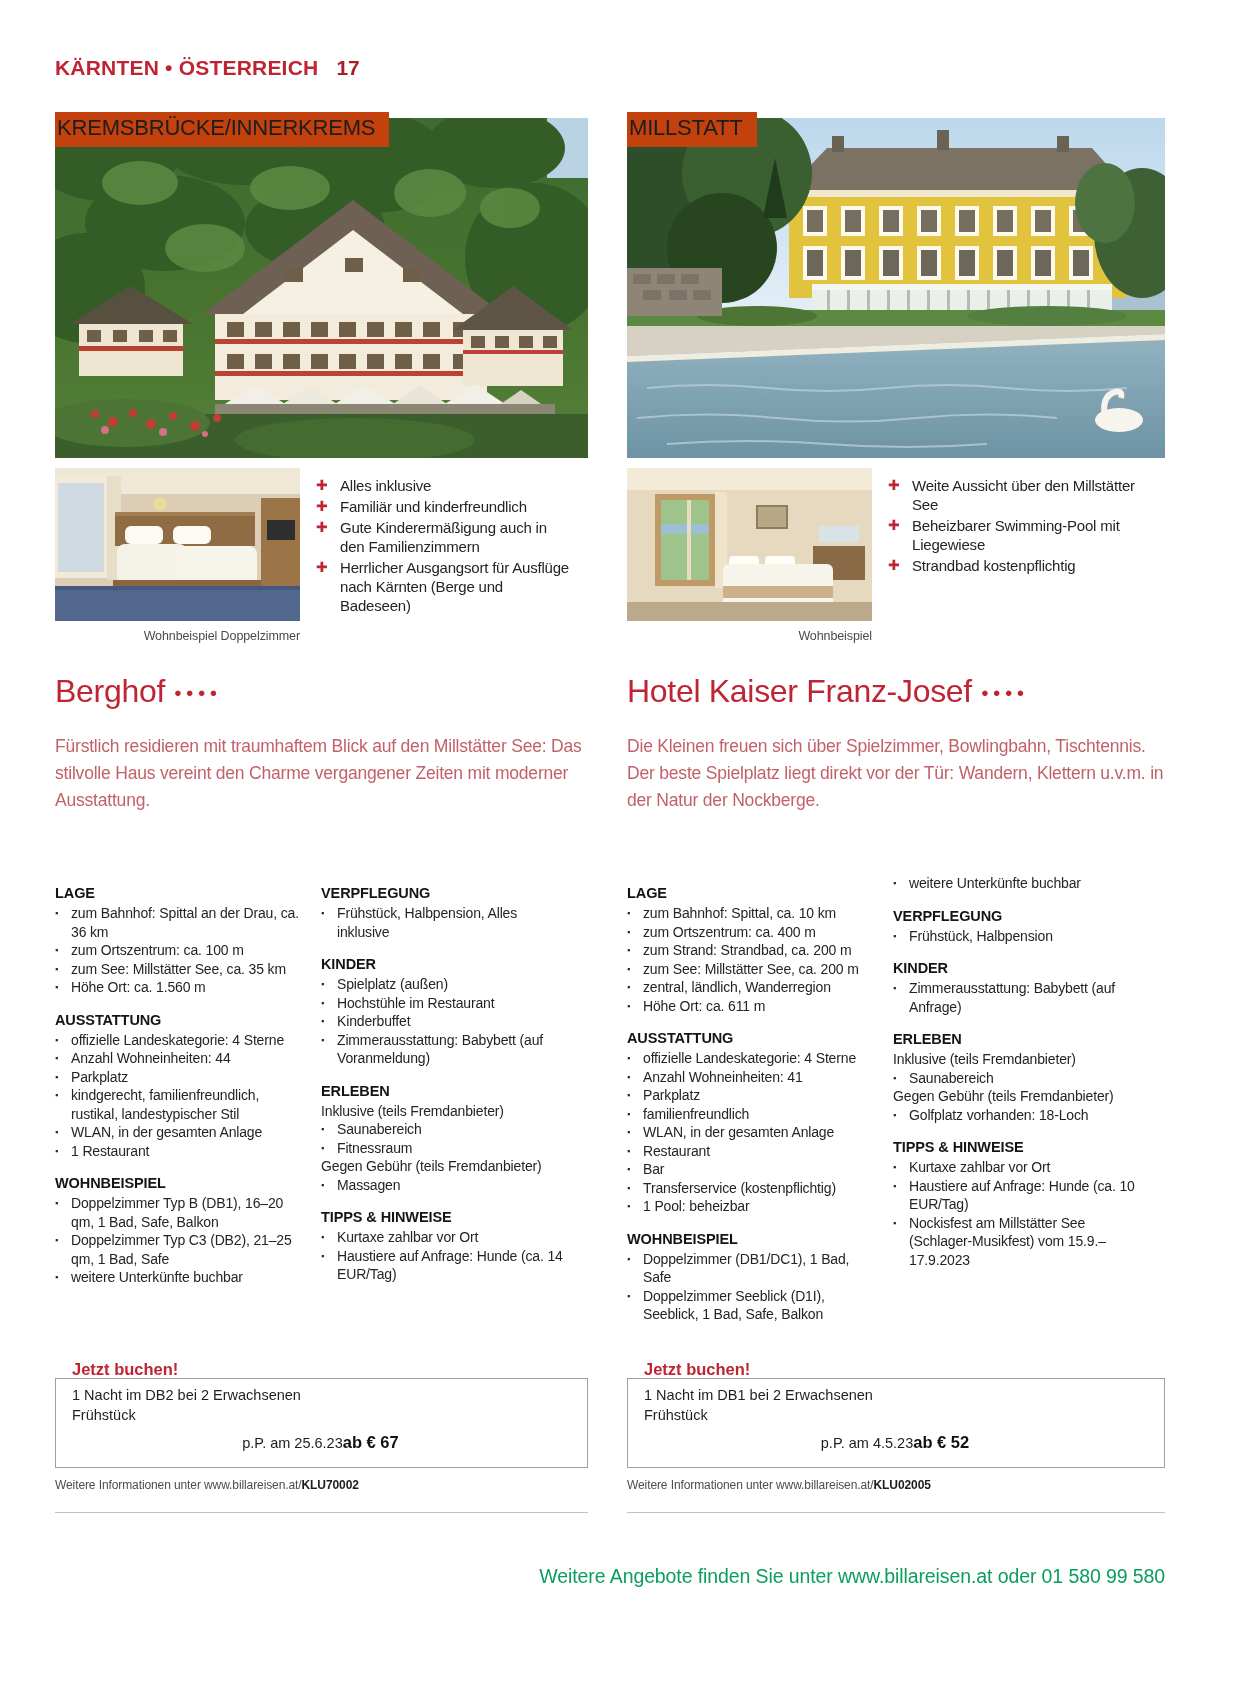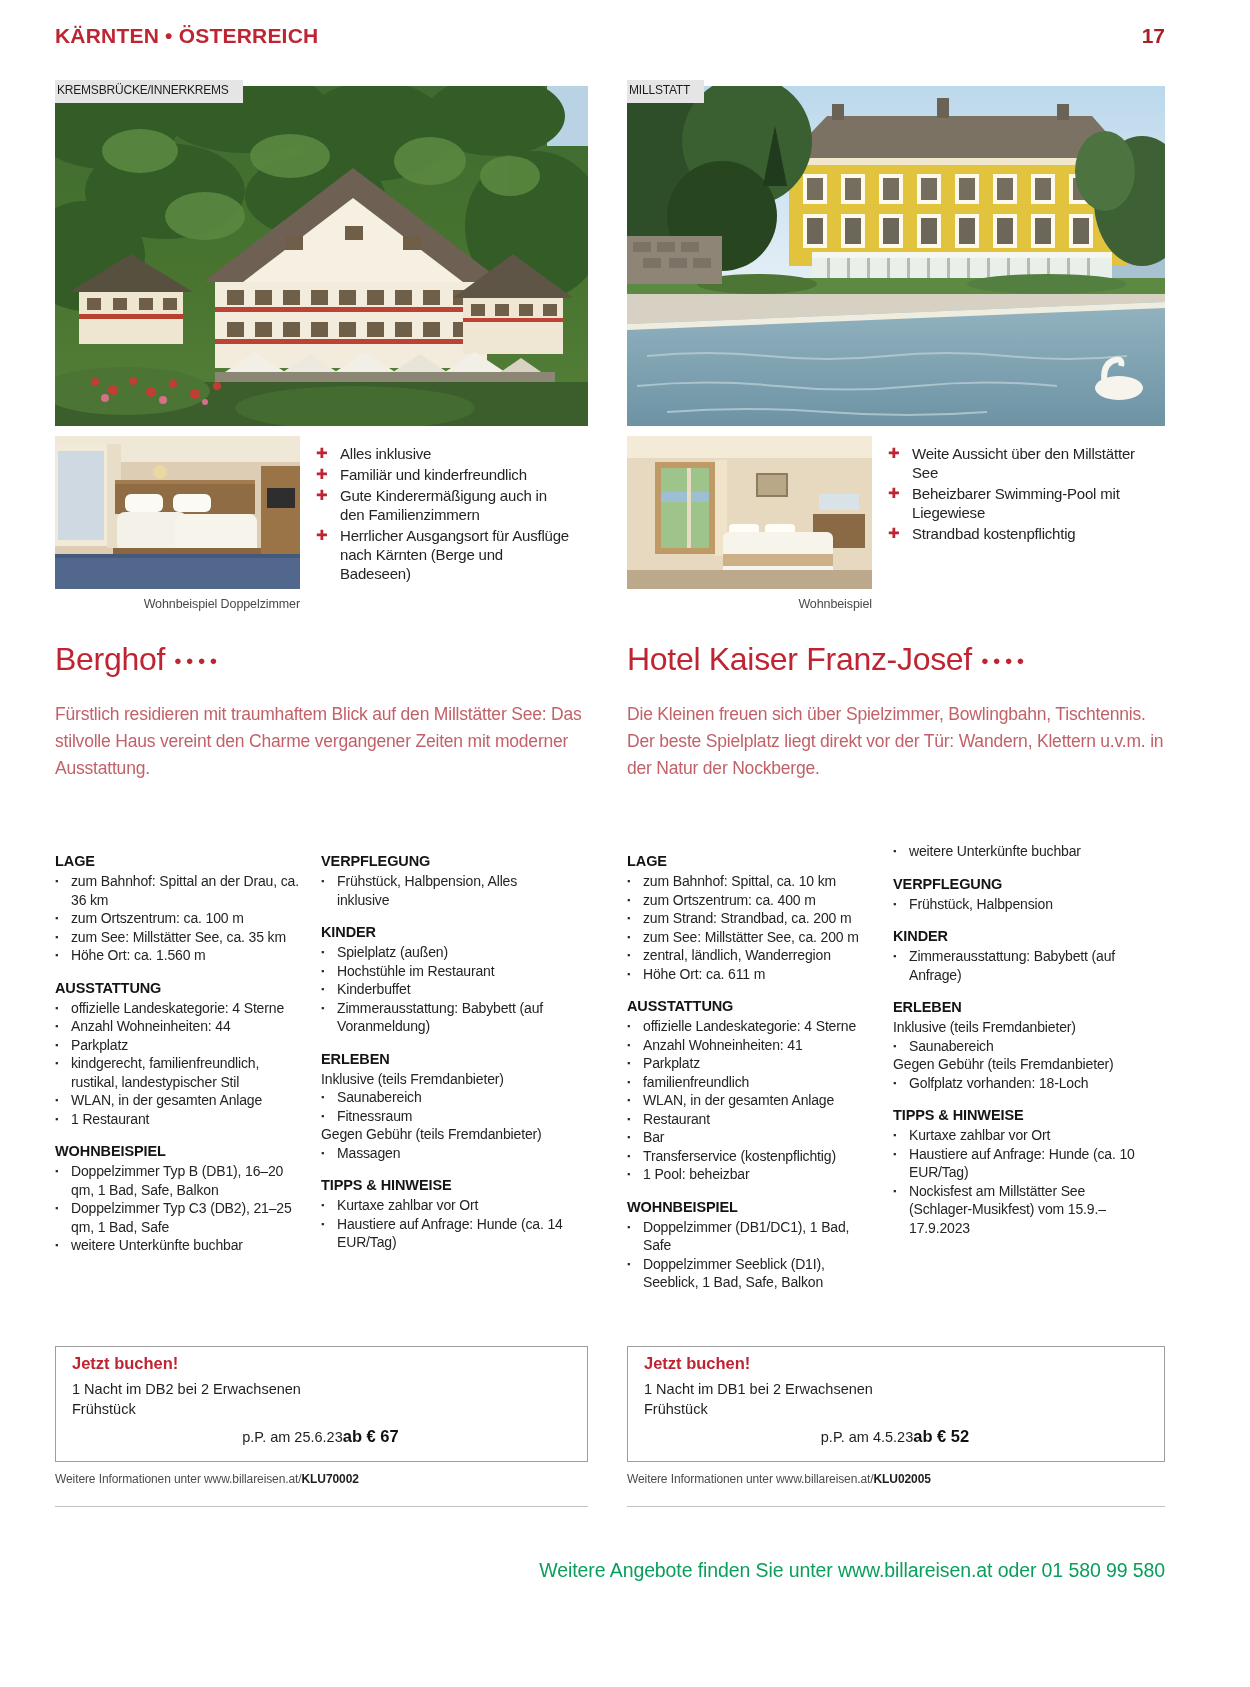--- a/index.html
+++ b/index.html
@@ -12,31 +12,31 @@
   *{box-sizing:border-box;}
   body{margin:0;background:#ffffff;}
   .page{
     position:relative;width:1250px;height:1687px;margin:0 auto;background:#fff;
     font-family:"Liberation Sans","DejaVu Sans",sans-serif;color:var(--ink);overflow:hidden;
   }
   .content{position:absolute;left:55px;top:0;width:1110px;}
   .cols2{display:grid;grid-template-columns:533px 538px;column-gap:39px;}
 
   
-  .header{padding-top:24px;display:flex;justify-content:space-between;align-items:baseline;gap:18px;}
+  .header{padding-top:56px;display:flex;justify-content:flex-start;align-items:baseline;gap:18px;}
   .region-title{color:var(--red);font-weight:bold;font-size:21px;letter-spacing:.2px;}
   .page-number{color:var(--red-dark);font-weight:bold;font-size:21px;}
 
   
   .row-hero{margin-top:38px;}
   .hero{position:relative;height:340px;}
   .hero svg{display:block;}
   .loc-label{
-    position:absolute;top:-6px;left:0;background:#e5e5e5;color:#1d1d1d;
-    font-size:12px;letter-spacing:-.2px;padding:3px 14px 6px 2px;white-space:nowrap;
+    position:absolute;top:-6px;left:0;background:#c2410c;color:#1d1d1d;
+    font-size:22px;letter-spacing:-.2px;padding:3px 14px 6px 2px;white-space:nowrap;
   }
 
   
   .row-thumbs{margin-top:10px;height:171px;}
   .half-thumbs{display:flex;gap:16px;align-items:flex-start;}
   .thumbwrap{width:245px;flex:none;}
   .thumb-cap{width:245px;text-align:right;font-size:12.5px;color:#4a4a4a;margin-top:4px;letter-spacing:-.1px;}
   .plus-list{padding-top:8px;width:258px;}
   .pli{display:flex;gap:9px;margin-bottom:2px;}
   .plus{color:var(--red);font-size:14px;line-height:19px;flex:none;width:15px;font-weight:bold;}
@@ -55,21 +55,21 @@
   .block{margin-bottom:15px;}
   .block-title{font-weight:bold;font-size:14.5px;color:#141414;margin:11px 0 3px 0;letter-spacing:-.1px;}
   .block-title:empty{display:none;}
   .li{display:flex;gap:7px;}
   .li .b{flex:none;width:9px;font-size:9px;line-height:18.5px;color:#242424;}
   .li .b:empty{display:none;width:0;}
   .li .t{font-size:14px;line-height:18.5px;letter-spacing:-.15px;color:#242424;}
 
   
   .book-box{
-    border:1px solid #9e9e9e;height:116px;display:flex;flex-direction:column;
+    border:1px solid #9e9e9e;height:90px;display:flex;flex-direction:column;
     justify-content:flex-end;padding:12px 18px 14px 16px;
   }
   .cta{color:var(--red);font-weight:bold;font-size:16.5px;margin-bottom:6px;}
   .bline{font-size:14.5px;line-height:20px;color:#1f1f1f;}
   .brow{display:flex;justify-content:center;align-items:baseline;margin-top:8px;}
   .price{font-weight:bold;font-size:16.5px;color:#111;}
   .info-line{margin-top:6px;border-bottom:1px solid #c2c2c2;padding:4px 0 20px;font-size:12px;color:#4c4c4c;letter-spacing:-.1px;}
   .info-line b{color:#1d1d1d;}
 
   

